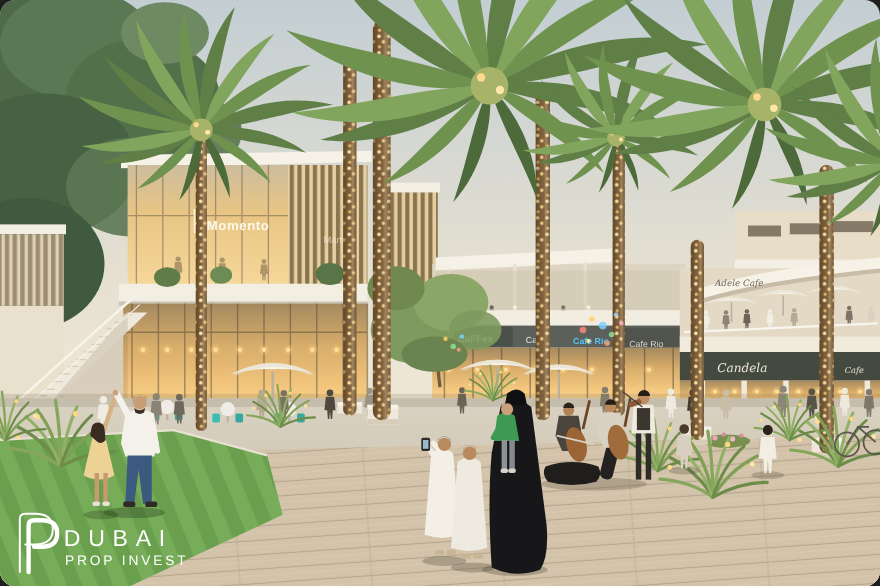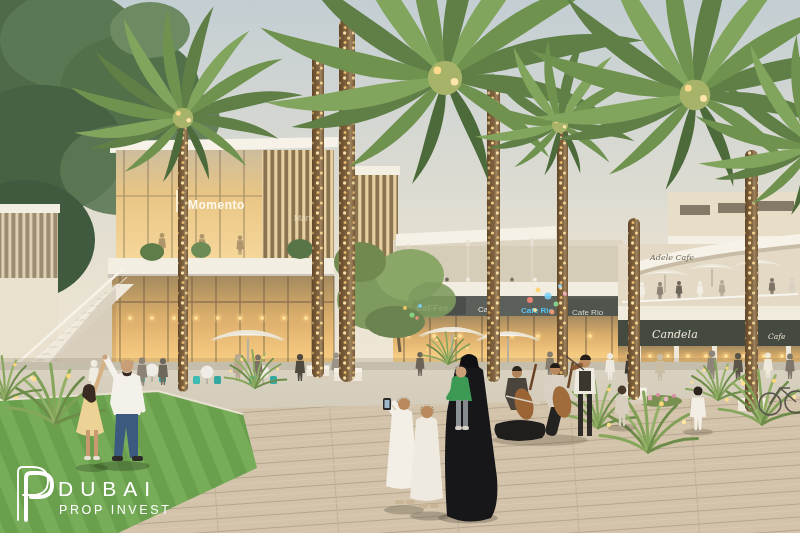--- a/index.html
+++ b/index.html
@@ -1,16 +1,16 @@
 <!DOCTYPE html>
 <html><head>
 <meta charset="utf-8">
 <style>
   html,body{margin:0;padding:0;background:#1e1e1e;}
-  .stage{width:800px;height:533px;overflow:hidden;position:relative;font-family:"Liberation Sans",sans-serif;}
+  .stage{width:800px;height:533px;overflow:hidden;position:relative;font-family:"Liberation Sans",sans-serif;border-radius:14px;}
   svg{display:block;}
   text{font-family:"Liberation Sans",sans-serif;}
   .sign{font-weight:bold;}
   .script{font-family:"DejaVu Serif",serif;font-style:italic;}
   .wm-brand{font-size:21px;letter-spacing:7px;fill:#ffffff;font-weight:400;}
   .wm-tag{font-size:12.5px;letter-spacing:2.6px;fill:#ffffff;}
 </style>
 </head>
 <body>
 

